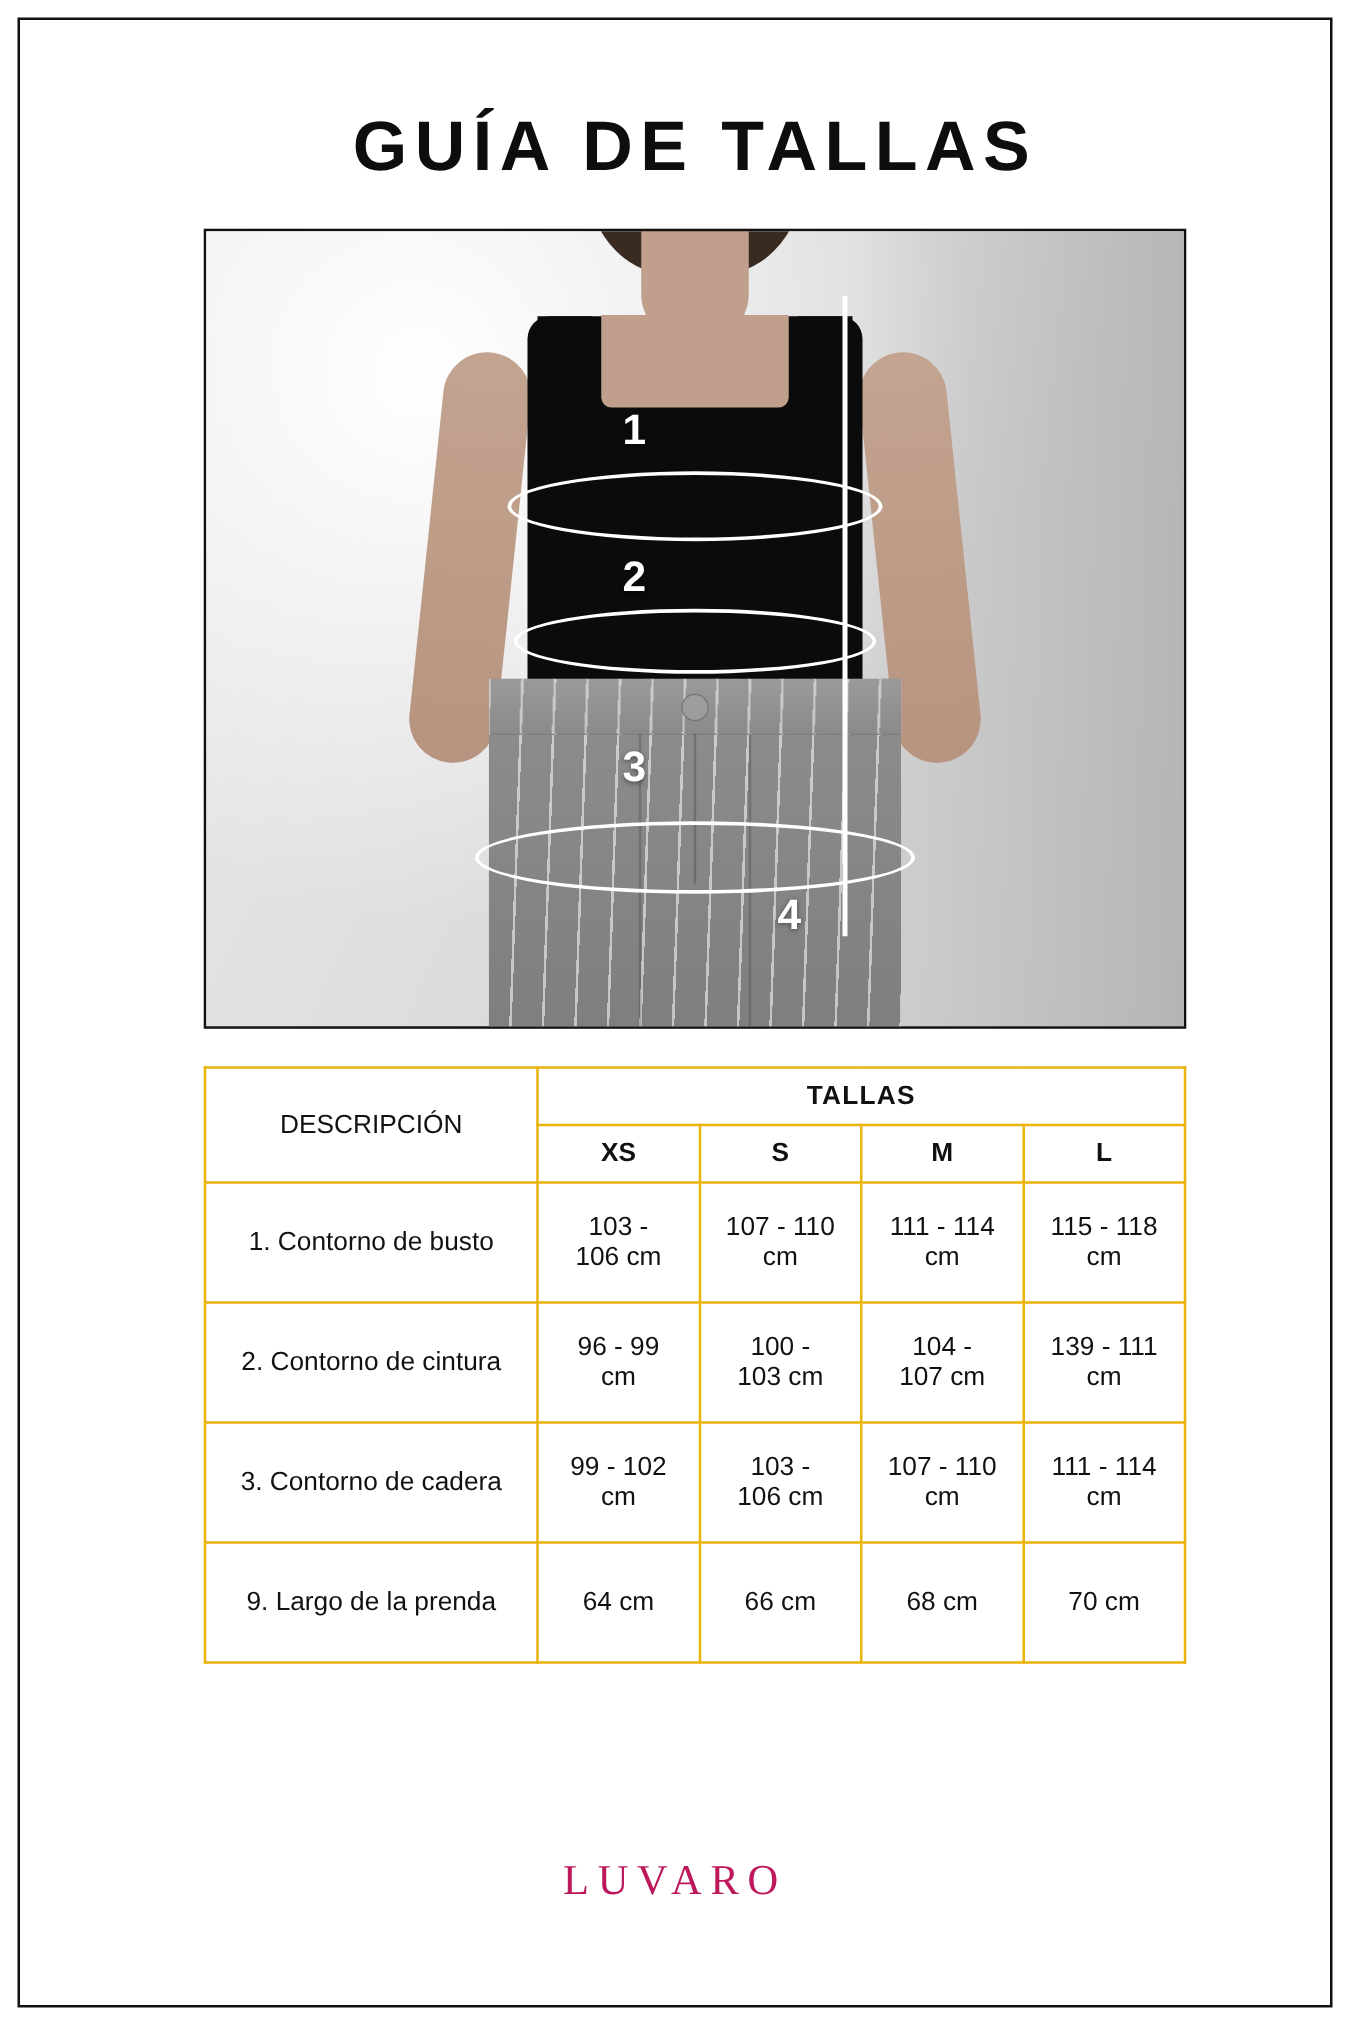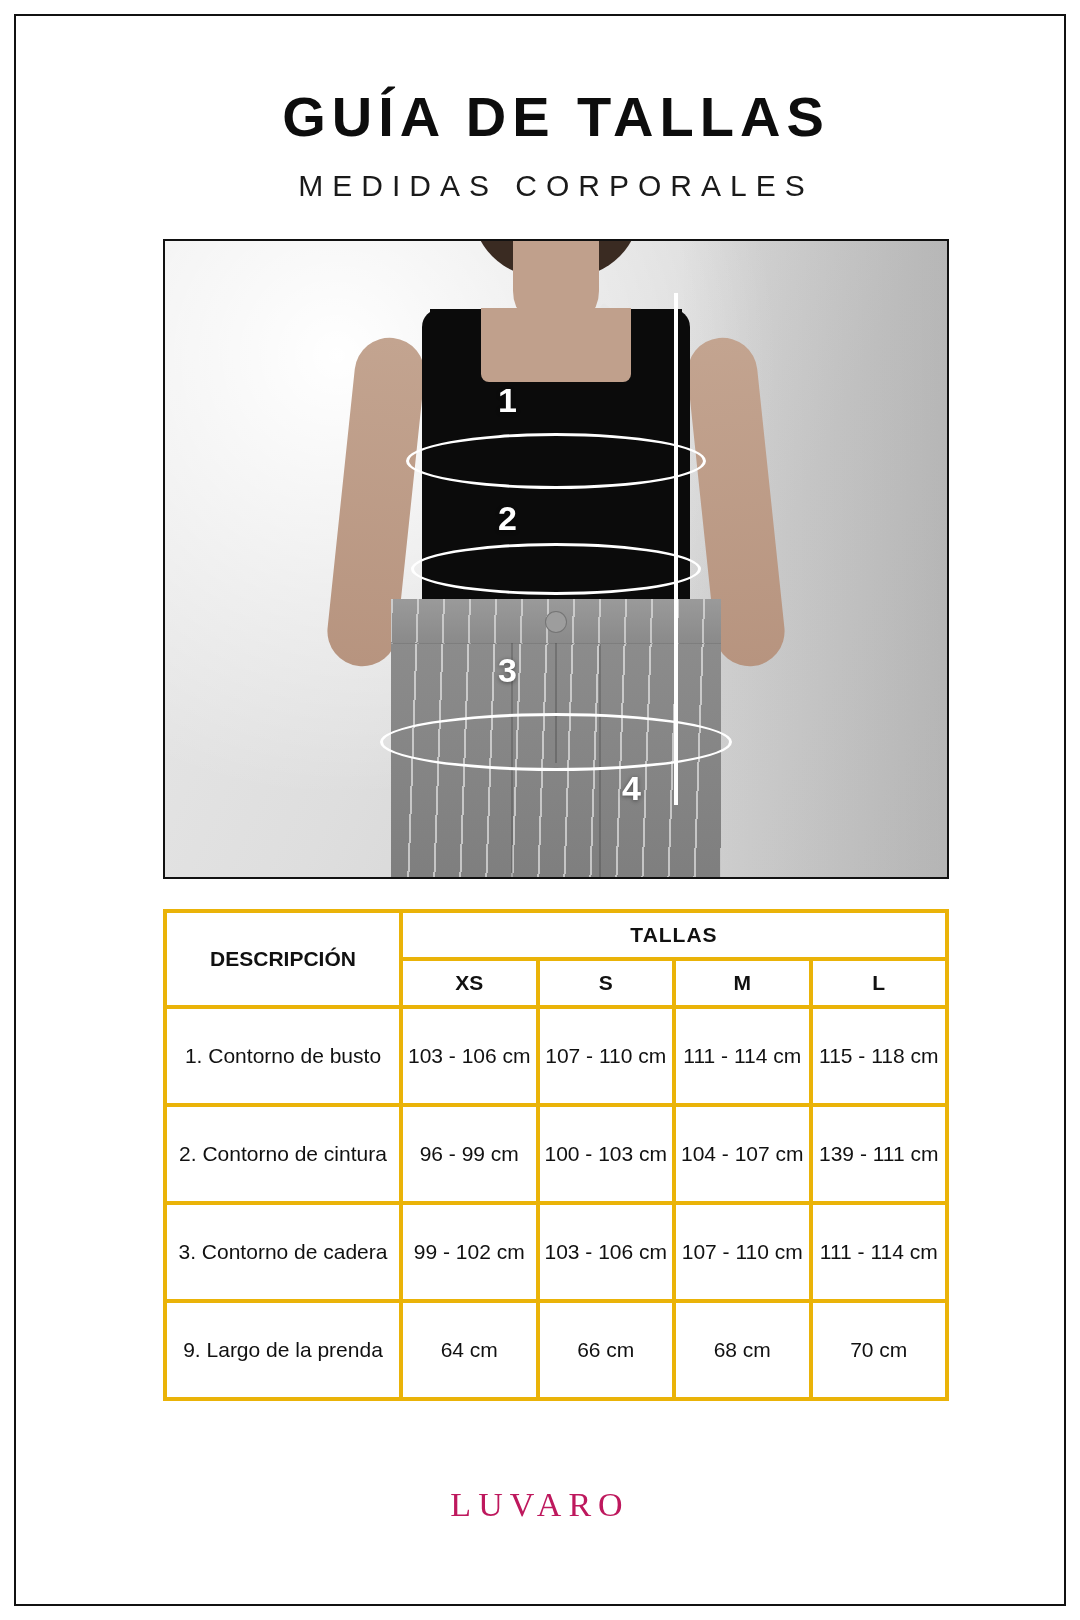--- a/index.html
+++ b/index.html
@@ -235,33 +235,33 @@
 
   
   table.size-table {
     margin: 30px auto 0 auto;
     width: 786px;
     border-collapse: collapse;
     table-layout: fixed;
   }
   table.size-table th,
   table.size-table td {
-    border: 4px solid #eab308;
+    border: 2px solid #eab308;
     text-align: center;
     vertical-align: middle;
     font-size: 21px;
     color: #111111;
-    padding: 10px 4px;
+    padding: 10px 20px;
   }
   th.desc-head {
     width: 224px;
     text-align: left;
     padding-left: 20px;
     font-size: 24px;
-    font-weight: bold;
+    font-weight: normal;
   }
   th.tallas-head {
     font-size: 25px;
     font-weight: bold;
     letter-spacing: 1px;
     padding: 10px 0;
   }
   th.size-col {
     font-size: 23px;
     font-weight: bold;
@@ -302,21 +302,20 @@
 </style>
 </head>
 <body>
 
 <div class="page">
   <div class="page-border"></div>
 
   <div class="content">
 
     <h1 class="title">GUÍA DE TALLAS</h1>
-    <h2 class="subtitle">MEDIDAS CORPORALES</h2>
 
     <div class="photo-frame">
       <div class="photo">
         <div class="wall-shadow"></div>
 
         <div class="figure">
           <div class="hair"></div>
           <div class="neck"></div>
           <div class="necklace"></div>
 

